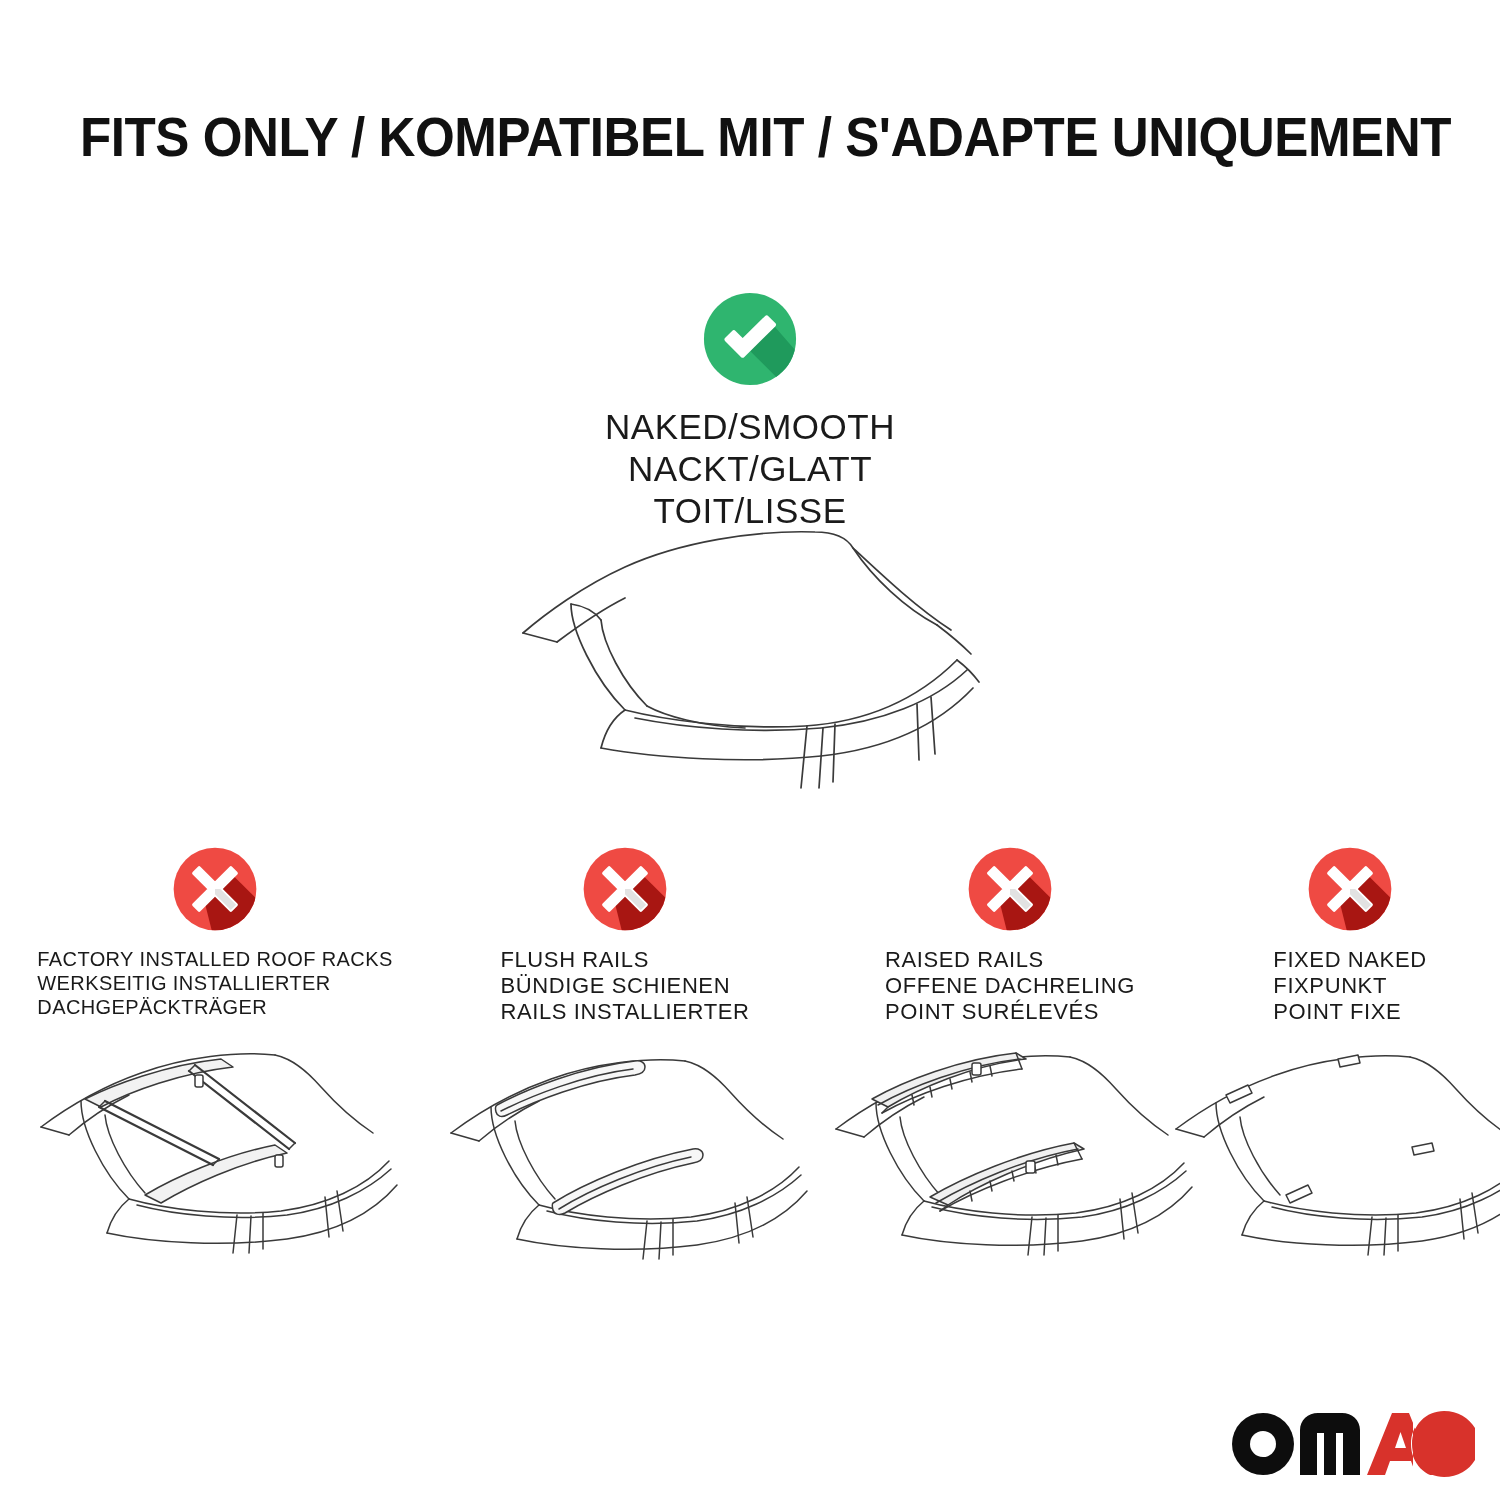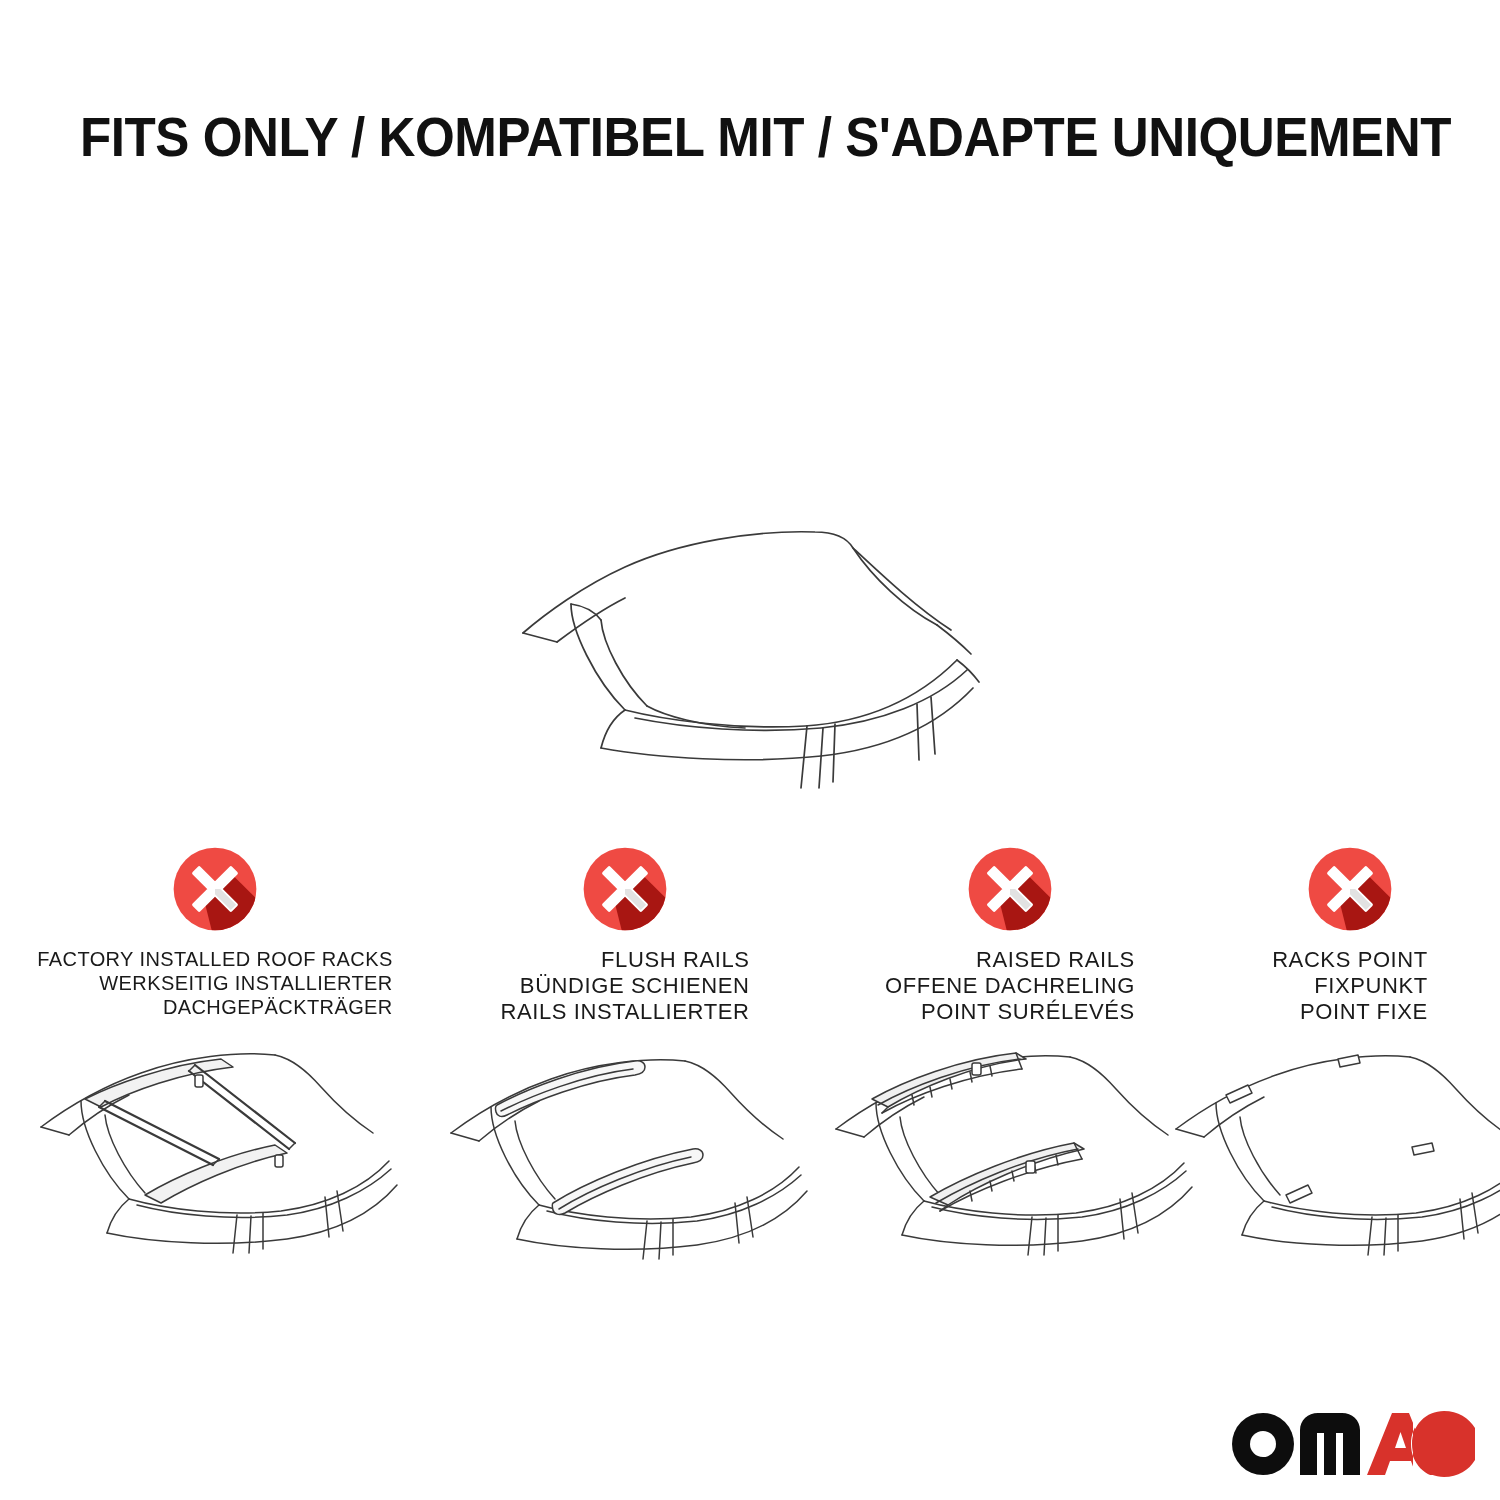--- a/index.html
+++ b/index.html
@@ -78,21 +78,21 @@
 
   .badge-sm{width:88px;height:88px;}
   .badge-sm svg{display:block;width:88px;height:88px;}
 
   .caption{
     margin-top:14px;
     font-size:22px;
     line-height:26px;
     letter-spacing:0.6px;
     color:#1a1a1a;
-    text-align:right;
+    text-align:left;
     white-space:nowrap;
   }
   .caption.small{font-size:20px;line-height:24px;letter-spacing:0.4px;}
   .caption div{white-space:nowrap;}
 
   .roof-sm{
     margin-top:18px;
     width:380px;height:220px;
   }
   .roof-sm svg{display:block;width:380px;height:220px;}
@@ -105,20 +105,43 @@
   }
   .logo svg{display:block;width:245px;height:72px;}
 </style>
 </head>
 <body>
 
 <div class="page">
 
   <div class="title">FITS ONLY / KOMPATIBEL MIT / S'ADAPTE UNIQUEMENT</div>
 
+  <div class="ok-block">
+
+    <div class="badge">
+      <svg viewBox="0 0 100 100" xmlns="http://www.w3.org/2000/svg">
+        <defs>
+          <clipPath id="okClip">
+              <circle cx="50" cy="50" r="47"></circle>
+            </clipPath>
+        </defs>
+        <circle cx="50" cy="50" r="47" fill="#2FB56F"></circle>
+        <g clip-path="url(#okClip)">
+          <path d="M40 52 L56 68 L100 112 L100 66 L74 36 Z" fill="#1F9A5C"></path>
+        </g>
+        <path d="M26.5 50.5 L33.5 43.5 L42.5 52.5 L67 28.5 L74 35.5 L42.5 66.5 Z" fill="#FFFFFF" stroke="#FFFFFF" stroke-width="5" stroke-linejoin="round"></path>
+      </svg>
+    </div>
+
+    <div class="ok-labels">
+      <div>NAKED/SMOOTH</div>
+      <div>NACKT/GLATT</div>
+      <div>TOIT/LISSE</div>
+    </div>
+  </div>
 
   <div class="roof-top">
     <svg viewBox="0 0 520 280" xmlns="http://www.w3.org/2000/svg" fill="none" stroke="#3A3A3A" stroke-width="1.7" stroke-linecap="round" stroke-linejoin="round">
 
       <path d="M18 113 C 40 94, 78 66, 120 47 C 175 22, 250 10, 310 12
                C 330 12, 342 18, 348 28
                C 368 58, 400 88, 432 105"></path>
       <path d="M18 113 L 52 122"></path>
       <path d="M52 122 C 68 110, 92 92, 120 78"></path>
       <path d="M66 84 C 80 86, 90 92, 96 100"></path>
@@ -337,21 +360,21 @@
             </defs>
           <circle cx="50" cy="50" r="47" fill="#EF4A43"></circle>
           <g clip-path="url(#xc3)">
             <path d="M50 50 L68 32 L112 76 L112 112 L50 112 L38 64 Z" fill="#A81612"></path>
           </g>
           <path d="M32 26 L50 44 L68 26 L74 32 L56 50 L74 68 L68 74 L50 56 L32 74 L26 68 L44 50 L26 32 Z" fill="#FFFFFF" stroke="#FFFFFF" stroke-width="4" stroke-linejoin="round"></path>
           <path d="M50 50 L56 50 L74 68 L68 74 L50 56 Z" fill="#E2E2E2"></path>
         </svg>
       </div>
       <div class="caption">
-        <div>RACKS POINT</div>
+        <div>FIXED NAKED</div>
         <div>FIXPUNKT</div>
         <div>POINT FIXE</div>
       </div>
       <div class="roof-sm">
         <svg viewBox="0 0 380 220" xmlns="http://www.w3.org/2000/svg" fill="none" stroke="#3A3A3A" stroke-width="1.5" stroke-linecap="round" stroke-linejoin="round">
           <path d="M16 86 C 40 68, 76 46, 116 32 C 160 16, 212 10, 250 14"></path>
           <path d="M16 86 L 44 94"></path>
           <path d="M44 94 C 58 82, 80 66, 104 54"></path>
           <path d="M250 14 C 268 18, 282 30, 296 46 C 312 64, 330 80, 348 92"></path>
           <path d="M56 60 C 56 88, 78 132, 104 158"></path>

